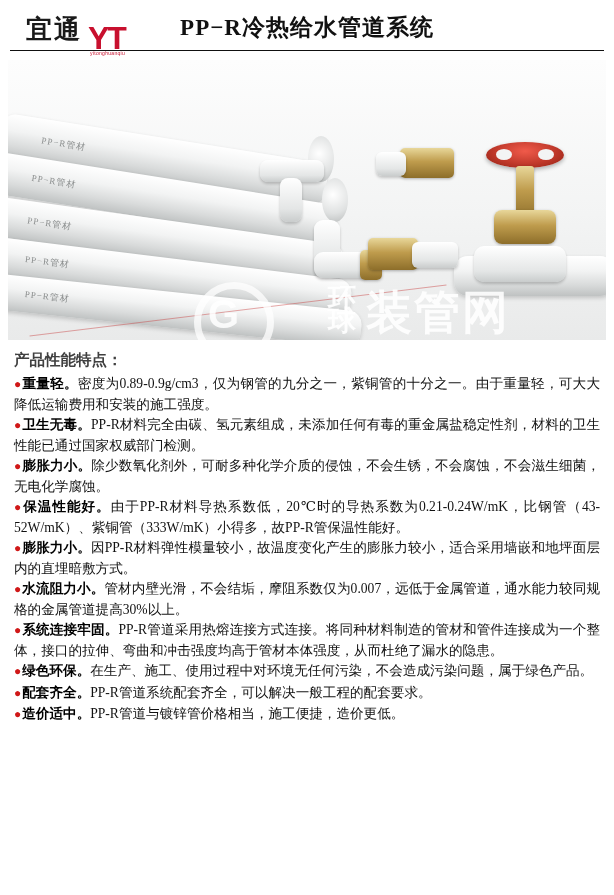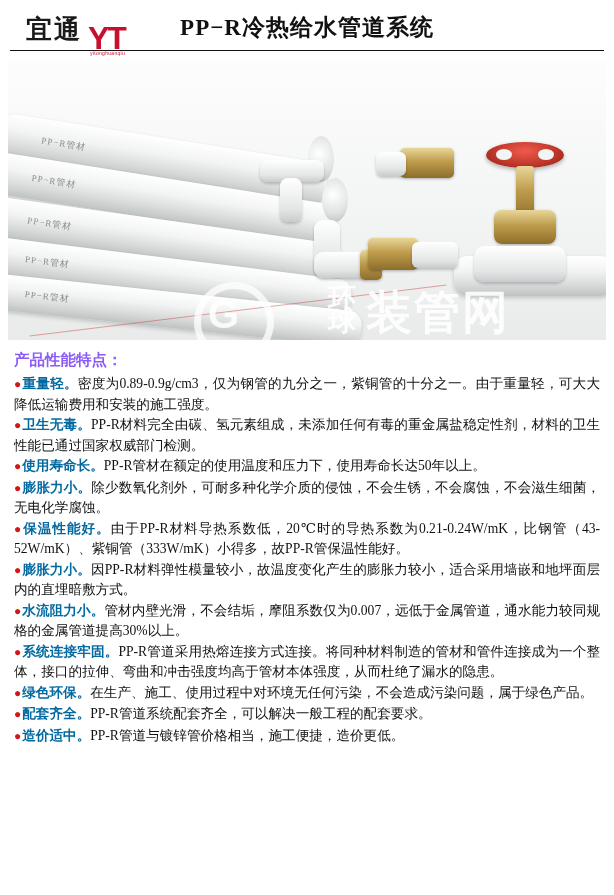--- a/index.html
+++ b/index.html
@@ -48,24 +48,24 @@
          font-family:"Liberation Sans",sans-serif;}
   .wm-big{position:absolute;left:358px;top:222px;font-size:46px;font-weight:bold;
           color:rgba(255,255,255,.88);font-family:"Liberation Sans",sans-serif;letter-spacing:2px;text-align:center;}
   .wm-url{position:absolute;left:318px;top:276px;font-size:19px;font-weight:bold;
           color:rgba(255,255,255,.9);font-family:"Liberation Sans",sans-serif;letter-spacing:1px;}
   .wm-diag{position:absolute;left:20px;top:250px;width:420px;height:1px;
            background:rgba(200,60,60,.45);transform:rotate(-7deg);}
 
   
   .content{padding:6px 14px 0 14px;}
-  .sec-title{font-size:15.5px;font-weight:bold;margin:4px 0 3px 0;color:#8b5cf6;}
+  .sec-title{font-size:15.5px;font-weight:bold;margin:4px 0 3px 0;color:#404040;}
   .item{font-size:13.6px;line-height:19.5px;margin:0 0 1px 0;text-align:justify;}
   .bullet{color:#d01818;font-size:12px;margin-right:1px;}
-  .kw{color:#0369a1;font-weight:bold;}
+  .kw{color:#000000;font-weight:bold;}
 </style>
 </head>
 <body>
 
 <div class="header">
   <div class="brand">宜通</div>
   <div class="logo">
     <div class="yt">YT</div>
     <div class="sub">yitonghuanqiu</div>
   </div>
@@ -123,21 +123,20 @@
   </div>
   <div class="wm-big">装管网</div>
   <div class="wm-url">www.hqsgw.com</div>
 </div>
 
 <div class="content">
   <div class="sec-title">产品性能特点：</div>
   <div id="feature-list">
       <p class="item"><span class="bullet">●</span><span class="kw">重量轻。</span><span>密度为0.89-0.9g/cm3，仅为钢管的九分之一，紫铜管的十分之一。由于重量轻，可大大降低运输费用和安装的施工强度。</span></p>
       <p class="item"><span class="bullet">●</span><span class="kw">卫生无毒。</span><span>PP-R材料完全由碳、氢元素组成，未添加任何有毒的重金属盐稳定性剂，材料的卫生性能已通过国家权威部门检测。</span></p>
-      <p class="item"><span class="bullet">●</span><span class="kw">使用寿命长。</span><span>PP-R管材在额定的使用温度和压力下，使用寿命长达50年以上。</span></p>
       <p class="item"><span class="bullet">●</span><span class="kw">膨胀力小。</span><span>除少数氧化剂外，可耐多种化学介质的侵蚀，不会生锈，不会腐蚀，不会滋生细菌，无电化学腐蚀。</span></p>
       <p class="item"><span class="bullet">●</span><span class="kw">保温性能好。</span><span>由于PP-R材料导热系数低，20℃时的导热系数为0.21-0.24W/mK，比钢管（43-52W/mK）、紫铜管（333W/mK）小得多，故PP-R管保温性能好。</span></p>
       <p class="item"><span class="bullet">●</span><span class="kw">膨胀力小。</span><span>因PP-R材料弹性模量较小，故温度变化产生的膨胀力较小，适合采用墙嵌和地坪面层内的直埋暗敷方式。</span></p>
       <p class="item"><span class="bullet">●</span><span class="kw">水流阻力小。</span><span>管材内壁光滑，不会结垢，摩阻系数仅为0.007，远低于金属管道，通水能力较同规格的金属管道提高30%以上。</span></p>
       <p class="item"><span class="bullet">●</span><span class="kw">系统连接牢固。</span><span>PP-R管道采用热熔连接方式连接。将同种材料制造的管材和管件连接成为一个整体，接口的拉伸、弯曲和冲击强度均高于管材本体强度，从而杜绝了漏水的隐患。</span></p>
       <p class="item"><span class="bullet">●</span><span class="kw">绿色环保。</span><span>在生产、施工、使用过程中对环境无任何污染，不会造成污染问题，属于绿色产品。</span></p>
       <p class="item"><span class="bullet">●</span><span class="kw">配套齐全。</span><span>PP-R管道系统配套齐全，可以解决一般工程的配套要求。</span></p>
       <p class="item"><span class="bullet">●</span><span class="kw">造价适中。</span><span>PP-R管道与镀锌管价格相当，施工便捷，造价更低。</span></p>
     </div>
 </div>

